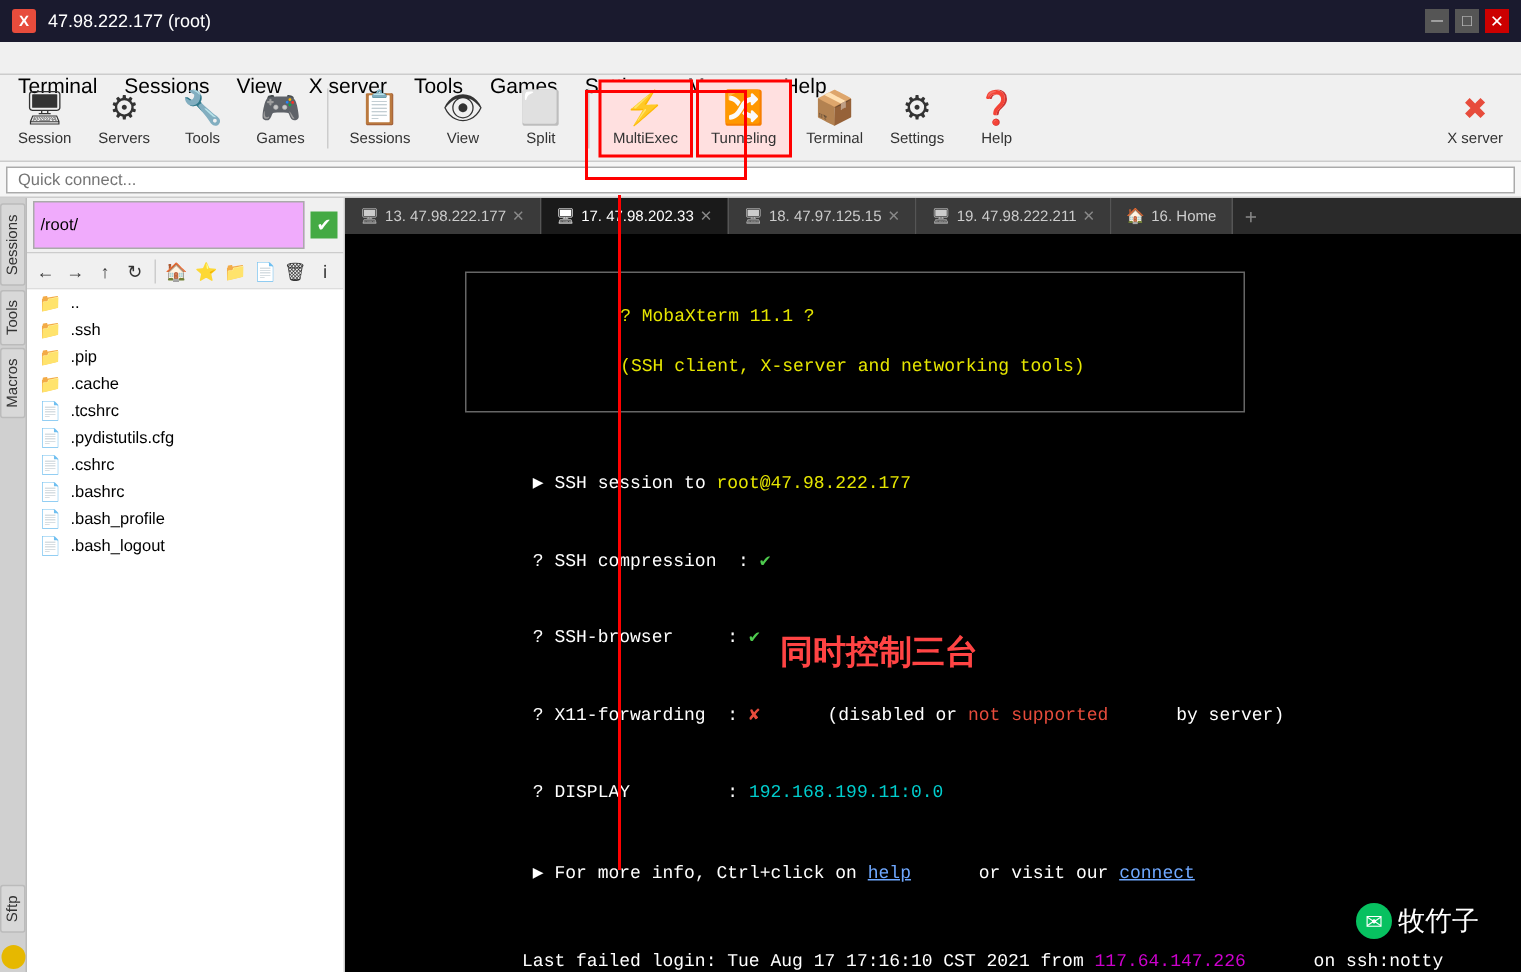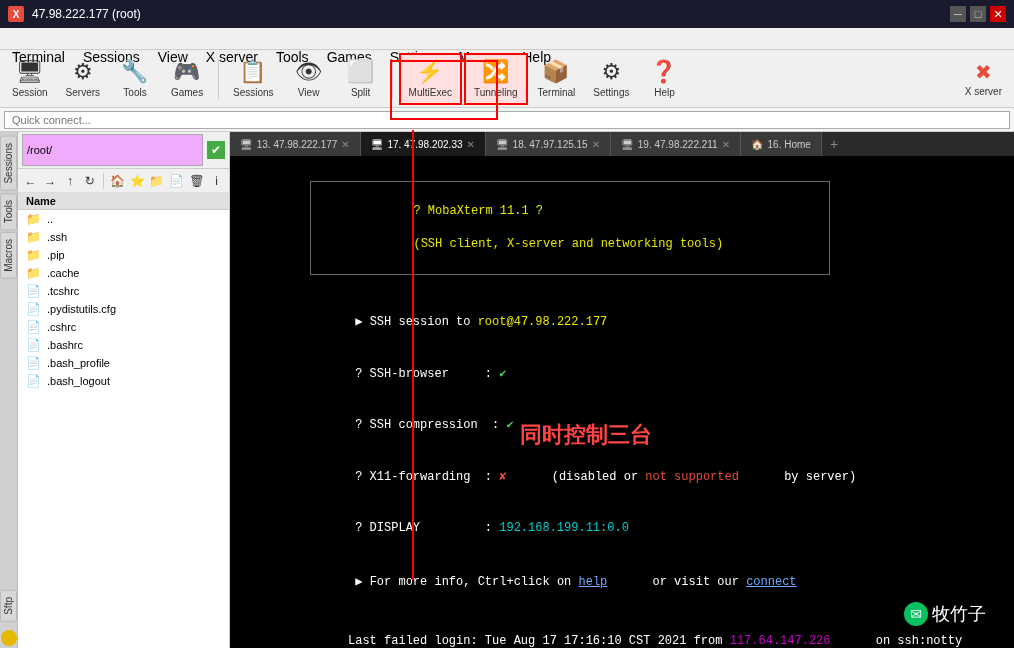--- a/index.html
+++ b/index.html
@@ -417,23 +417,20 @@
             <button class="icon-btn">↻</button>
             <div style="width:1px;height:16px;background:#ccc;margin:0 2px;"></div>
             <button class="icon-btn">🏠</button>
             <button class="icon-btn">⭐</button>
             <button class="icon-btn">📁</button>
             <button class="icon-btn">📄</button>
             <button class="icon-btn">🗑</button>
             <button class="icon-btn">ℹ</button>
           </div>
 
-          <div class="file-list-header">
-            <span>Name</span>
-          </div>
 
           <div class="file-list">
             <div class="file-item">
               <span class="file-icon">📁</span>
               <span class="file-name">..</span>
             </div>
             <div class="file-item">
               <span class="file-icon">📁</span>
               <span class="file-name">.ssh</span>
             </div>
@@ -509,24 +506,24 @@
           <span style="display:inline-block; border: 1px solid #666; padding: 4px 16px; min-width: 520px;">
             <span class="c-yellow">? MobaXterm 11.1 ?</span><br>
             <span class="c-yellow">(SSH client, X-server and networking tools)</span>
           </span>
         </div>
 
         <div class="term-line">
           &nbsp;<span class="c-white">▶ SSH session to </span><span class="c-yellow">root@47.98.222.177</span>
         </div>
         <div class="term-line">
+          &nbsp;<span class="c-white">? SSH compression &nbsp;: </span><span class="c-green">✔</span>
+        </div>
+        <div class="term-line">
           &nbsp;<span class="c-white">? SSH-browser &nbsp;&nbsp;&nbsp;&nbsp;: </span><span class="c-green">✔</span>
-        </div>
-        <div class="term-line">
-          &nbsp;<span class="c-white">? SSH compression &nbsp;: </span><span class="c-green">✔</span>
         </div>
         <div class="term-line">
           &nbsp;<span class="c-white">? X11-forwarding &nbsp;: </span><span class="c-red">✘</span><span class="c-white"> (disabled or </span><span class="c-red">not supported</span><span class="c-white"> by server)</span>
         </div>
         <div class="term-line">
           &nbsp;<span class="c-white">? DISPLAY &nbsp;&nbsp;&nbsp;&nbsp;&nbsp;&nbsp;&nbsp;&nbsp;: </span><span class="c-cyan">192.168.199.11:0.0</span>
         </div>
         <div class="term-line" style="margin-top:4px;">
           &nbsp;<span class="c-white">▶ For more info, Ctrl+click on </span><span class="c-link">help</span><span class="c-white"> or visit our </span><span class="c-link">connect</span>
         </div>

